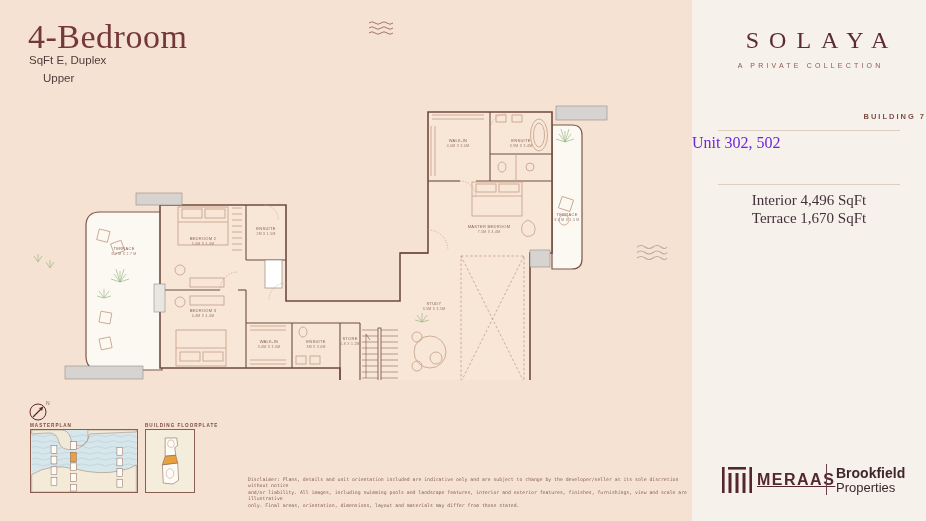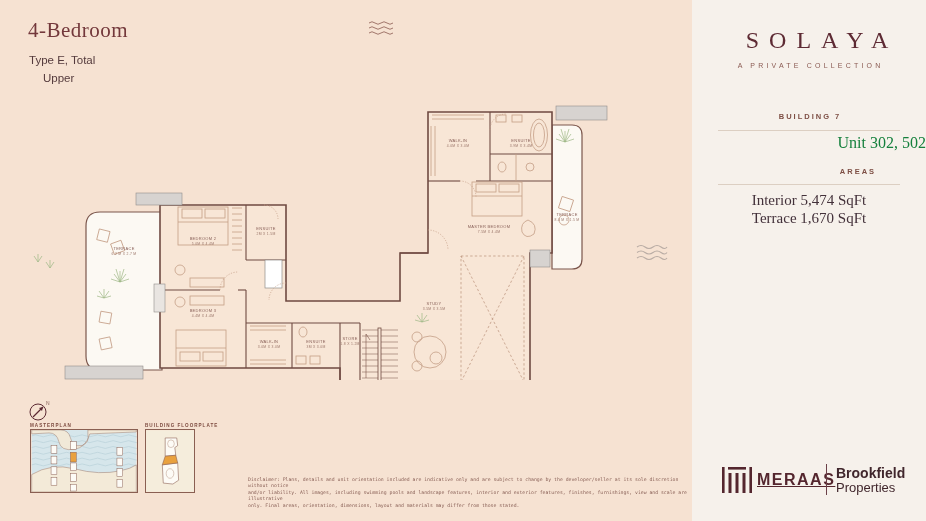--- a/index.html
+++ b/index.html
@@ -7,35 +7,35 @@
   body {
     font-family:"Liberation Sans", sans-serif;
     background:#f6e2d2;
     position:relative;
     overflow:hidden;
     color:#44323a;
   }
   .abs { position:absolute; }
 
   
-  .title { left:28px; top:18px; font-family:"Liberation Serif", serif; font-size:21px; color:#73383b; letter-spacing:.5px; }
+  .title { left:28px; top:18px; font-family:"Liberation Serif", serif; font-size:34px; color:#73383b; letter-spacing:.5px; }
   .subtitle { left:29px; top:54px; font-size:11.5px; color:#543a3c; }
   .floor-line { left:43px; top:72px; font-size:11.5px; color:#543a3c; }
 
   
   .sidebar { left:692px; top:0; width:234px; height:521px; background:#f6f1eb; }
   .brand-name { left:692px; top:27px; width:250px; text-align:center; font-family:"Liberation Serif", serif;
     font-size:24px; color:#5d2a33; letter-spacing:10px; text-indent:10px; }
   .brand-tagline { left:692px; top:62px; width:234px; text-align:center; font-size:7px; color:#8a5a52; letter-spacing:3.2px; text-indent:3.2px; }
-  .side-caps { left:692px; width:234px; text-align:center; font-size:7.5px; font-weight:bold; color:#7d4e44; letter-spacing:2px; text-indent:2px; }
+  .side-caps { left:692px; width:234px; text-align:right; font-size:7.5px; font-weight:bold; color:#7d4e44; letter-spacing:2px; text-indent:2px; }
   .cap-building { top:112px; }
   .cap-areas { top:167px;margin-left:48px; }
   .side-rule { left:718px; width:182px; height:1px; background:#dccfc2; }
   .rule1 { top:130px; } .rule2 { top:184px; }
-  .unit-line { left:692px; top:134px; width:234px; text-align:right; font-family:"Liberation Serif", serif; font-size:16px; color:#15803d; }
+  .unit-line { left:692px; top:134px; width:234px; text-align:left; font-family:"Liberation Serif", serif; font-size:16px; color:#6d28d9; }
   .area-lines { left:692px; top:191px; width:234px; text-align:center; font-family:"Liberation Serif", serif; font-size:15px; color:#43313a; line-height:18px; }
 
   
   .waves-top { left:368px; top:20px; }
   .waves-right { left:636px; top:243px; }
 
   
   .plan-svg { left:25px; top:90px; }
 
   
@@ -59,21 +59,21 @@
   .bf2 { left:836px; top:480px; font-size:13px; color:#40262c; }
 
   svg text { font-family:"Liberation Sans", sans-serif; fill:#8a625a; }
   svg .room-name, svg .room-dims { font-size:4px; letter-spacing:.3px; text-anchor:middle; }
   svg .room-dims { font-size:3.4px; fill:#9b766a; }
 </style>
 </head>
 <body>
 
 <div class="abs title">4-Bedroom</div>
-<div class="abs subtitle">Type E, Total</div>
+<div class="abs subtitle">SqFt E, Duplex</div>
 <div class="abs floor-line">Upper</div>
 
 <svg class="abs waves-top" width="26" height="17" viewBox="0 0 26 17">
   <g fill="none" stroke="#a1766b" stroke-width="1">
     <path d="M1,3 q3,-2.5 6,0 q3,2.5 6,0 q3,-2.5 6,0 q3,2.5 6,0"></path>
     <path d="M1,8 q3,-2.5 6,0 q3,2.5 6,0 q3,-2.5 6,0 q3,2.5 6,0"></path>
     <path d="M1,13 q3,-2.5 6,0 q3,2.5 6,0 q3,-2.5 6,0 q3,2.5 6,0"></path>
   </g>
 </svg>
 <svg class="abs waves-right" width="32" height="19" viewBox="0 0 32 19">
@@ -86,21 +86,21 @@
 
 <div class="abs sidebar"></div>
 <div class="abs brand-name">SOLAYA</div>
 <div class="abs brand-tagline">A PRIVATE COLLECTION</div>
 <div class="abs side-caps cap-building">BUILDING 7</div>
 <div class="abs side-rule rule1"></div>
 <div class="abs unit-line">Unit 302, 502</div>
 <div class="abs side-caps cap-areas">AREAS</div>
 <div class="abs side-rule rule2"></div>
 <div class="abs area-lines">
-  <div>Interior 5,474 SqFt</div>
+  <div>Interior 4,496 SqFt</div>
   <div>Terrace 1,670 SqFt</div>
 </div>
 
 <svg class="abs plan-svg" width="615" height="290" viewBox="-35 0 615 290">
 
   <g>
     <path d="M102,122 L40,122 Q26,122 26,136 L26,266 Q26,280 40,280 L102,280 Z" fill="#fcf9f3" stroke="#7b564c" stroke-width="1.2"></path>
   </g>
   <g>
     <path d="M492,35 L512,35 Q522,35 522,45 L522,169 Q522,179 512,179 L492,179 Z" fill="#fcf9f3" stroke="#7b564c" stroke-width="1.2"></path>

